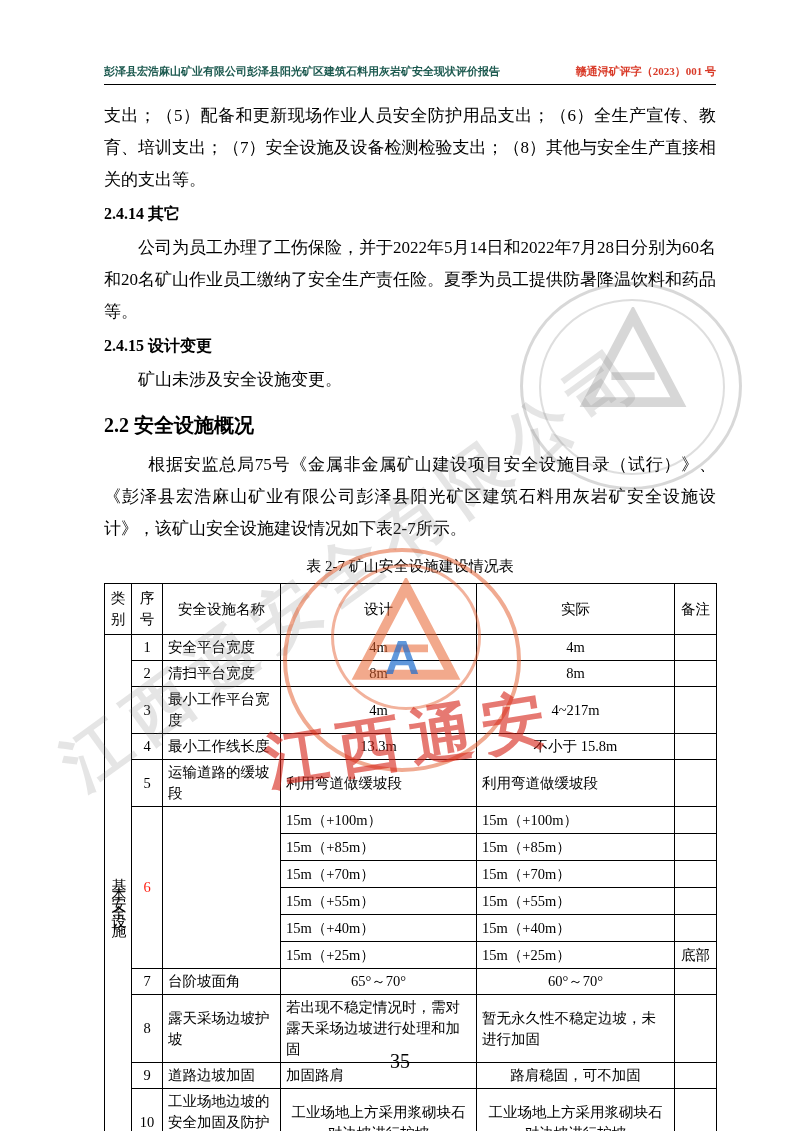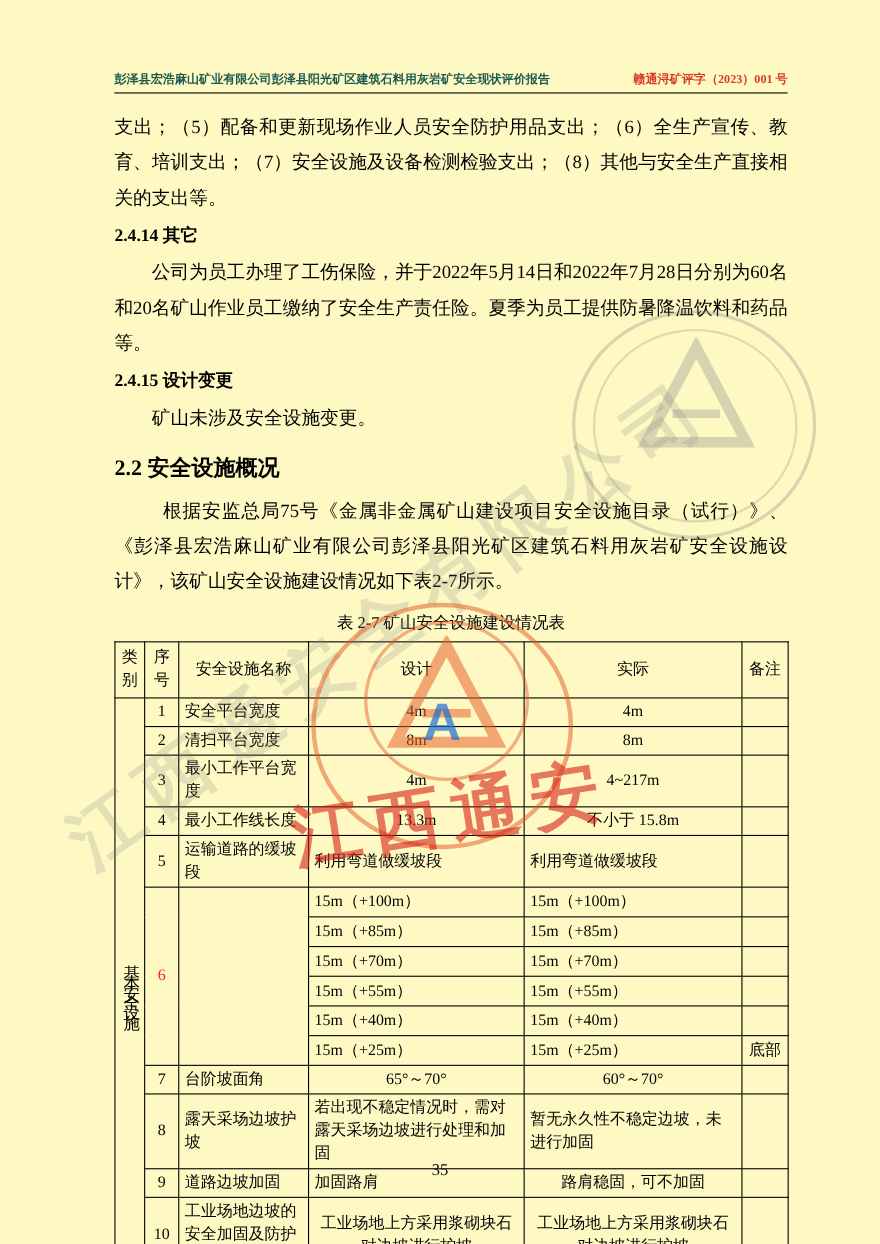--- a/index.html
+++ b/index.html
@@ -1,19 +1,19 @@
 <!DOCTYPE html>
 <html><head>
 <meta charset="utf-8">
 <style>
   * { box-sizing: border-box; }
   html, body { margin:0; padding:0; background:#9a9a9a; }
   .page {
     position:relative; width:800px; height:1131px; margin:0 auto;
-    background:#fef9c3; overflow:hidden; color:#000;
+    background:#ffffff; overflow:hidden; color:#000;
     font-family:"Liberation Serif","DejaVu Serif",serif;
   }
   
   .doc-header {
     position:absolute; left:104px; top:64px; width:612px;
     display:flex; justify-content:space-between; align-items:flex-end; gap:10px;
     border-bottom:1.5px solid #000; padding-bottom:5px;
     font-size:11px; font-weight:bold;
   }
   .hdr-left { color:#1d5a50; }
@@ -36,21 +36,21 @@
   td.red { color:#ff1f12; }
   td.note-cell { text-align:center; padding:2px 1px; }
   tr.sub td { height:27px; }
   tr.std td { height:23px; }
   td.cat-cell { text-align:center; vertical-align:middle; padding:0; }
   .vert {
     display:inline-block; writing-mode:vertical-lr; text-orientation:upright;
     letter-spacing:9px; font-size:15px;
   }
   
-  .page-num { position:absolute; left:0; right:0; bottom:58px; text-align:center; font-size:15px; z-index:1; }
+  .page-num { position:absolute; left:0; right:0; bottom:58px; text-align:center; font-size:20px; z-index:1; }
   
   .wm { position:absolute; pointer-events:none; z-index:3; }
   .wm-gray-text {
     left:70px; top:728px; font-size:66px; font-weight:bold; letter-spacing:12px;
     color:rgba(125,125,125,0.20); white-space:nowrap;
     transform:rotate(-36deg); transform-origin:0 50%;
   }
   .wm-red-text {
     left:266px; top:720px; font-size:63px; font-weight:bold; letter-spacing:10px;
     color:rgba(213,32,20,0.60); white-space:nowrap;

